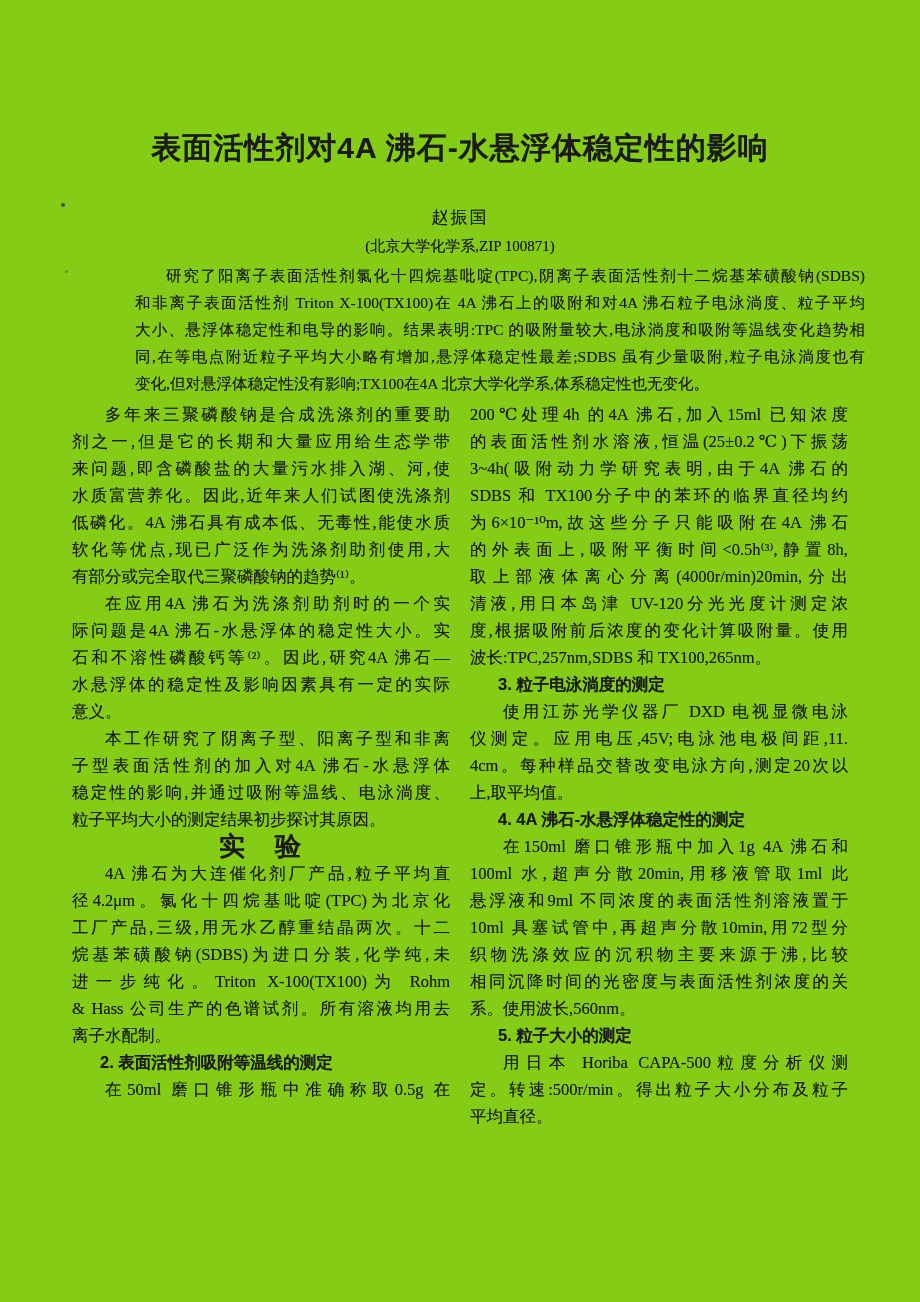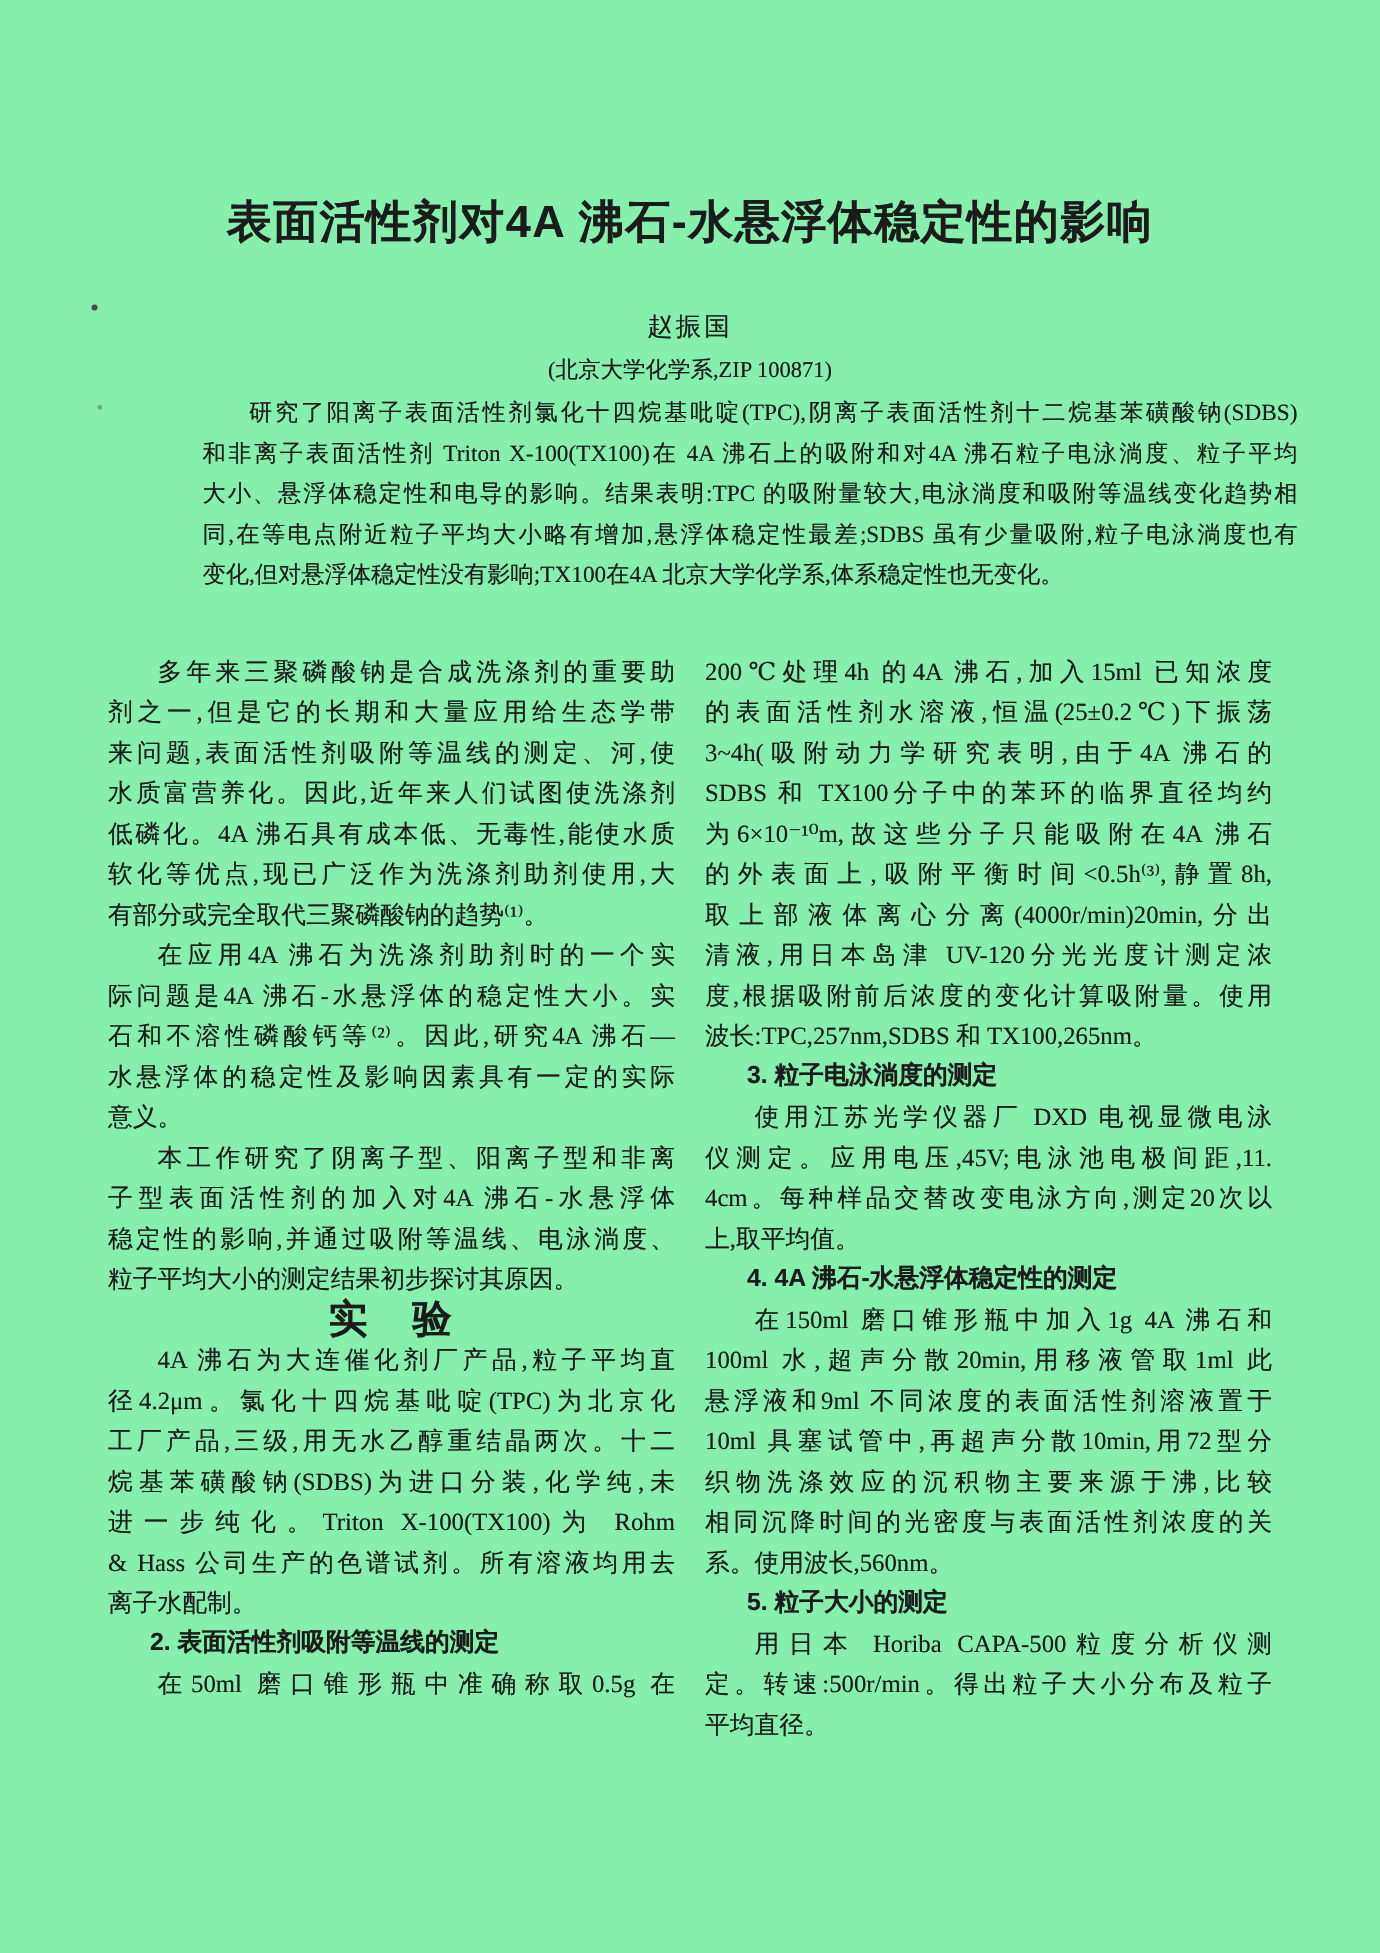--- a/index.html
+++ b/index.html
@@ -1,19 +1,19 @@
 <!DOCTYPE html>
 <html><head>
 <meta charset="utf-8">
 <style>
   html,body { margin:0; padding:0; background:#ffffff; }
   .page {
     position:relative;
     width:920px; height:1302px;
-    background:#86efac;
+    background:#84cc16;
     color:#1b1b1b;
     font-family:"Liberation Serif","DejaVu Serif",serif;
     overflow:hidden;
     text-shadow:0 0 .4px rgba(20,20,20,.55);
   }
   .title {
     position:absolute; top:128px; left:0; width:100%;
     text-align:center;
     font-family:"Liberation Sans","DejaVu Sans",sans-serif;
     font-weight:700; font-size:30px; letter-spacing:1px;
@@ -26,21 +26,21 @@
   .affil {
     position:absolute; top:237px; left:0; width:100%;
     text-align:center; font-size:15px;
   }
   .abstract {
     position:absolute; top:262px; left:115px; width:730px;
     font-size:15.5px; line-height:27px;margin-left:20px;
   }
   .col {
     position:absolute; top:401px; width:378px;
-    font-size:16.5px; line-height:27px;margin-top:33px;
+    font-size:16.5px; line-height:27px;
   }
   .col.left  { left:72px; }
   .col.right { left:470px; }
   .line { min-height:27px; }
   .line.just { text-align:justify; text-align-last:justify; }
   .line.indent { text-indent:2em; }
   .block.heading .line {
     font-weight:700;
     font-family:"Liberation Sans","DejaVu Sans",sans-serif;
     padding-left:28px;
@@ -70,21 +70,21 @@
         <div class="line just">大小、悬浮体稳定性和电导的影响。结果表明:TPC 的吸附量较大,电泳淌度和吸附等温线变化趋势相</div>
         <div class="line just">同,在等电点附近粒子平均大小略有增加,悬浮体稳定性最差;SDBS 虽有少量吸附,粒子电泳淌度也有</div>
         <div class="line">变化,但对悬浮体稳定性没有影响;TX100在4A 北京大学化学系,体系稳定性也无变化。</div>
       </div>
     </div>
 
   <div class="col left" id="col-left">
       <div class="block body">
         <div class="line just indent">多年来三聚磷酸钠是合成洗涤剂的重要助</div>
         <div class="line just">剂之一,但是它的长期和大量应用给生态学带</div>
-        <div class="line just">来问题,表面活性剂吸附等温线的测定、河,使</div>
+        <div class="line just">来问题,即含磷酸盐的大量污水排入湖、河,使</div>
         <div class="line just">水质富营养化。因此,近年来人们试图使洗涤剂</div>
         <div class="line just">低磷化。4A 沸石具有成本低、无毒性,能使水质</div>
         <div class="line just">软化等优点,现已广泛作为洗涤剂助剂使用,大</div>
         <div class="line">有部分或完全取代三聚磷酸钠的趋势⁽¹⁾。</div>
       </div>
       <div class="block body">
         <div class="line just indent">在应用4A 沸石为洗涤剂助剂时的一个实</div>
         <div class="line just">际问题是4A 沸石-水悬浮体的稳定性大小。实</div>
         <div class="line just">石和不溶性磷酸钙等⁽²⁾。因此,研究4A 沸石—</div>
         <div class="line just">水悬浮体的稳定性及影响因素具有一定的实际</div>

